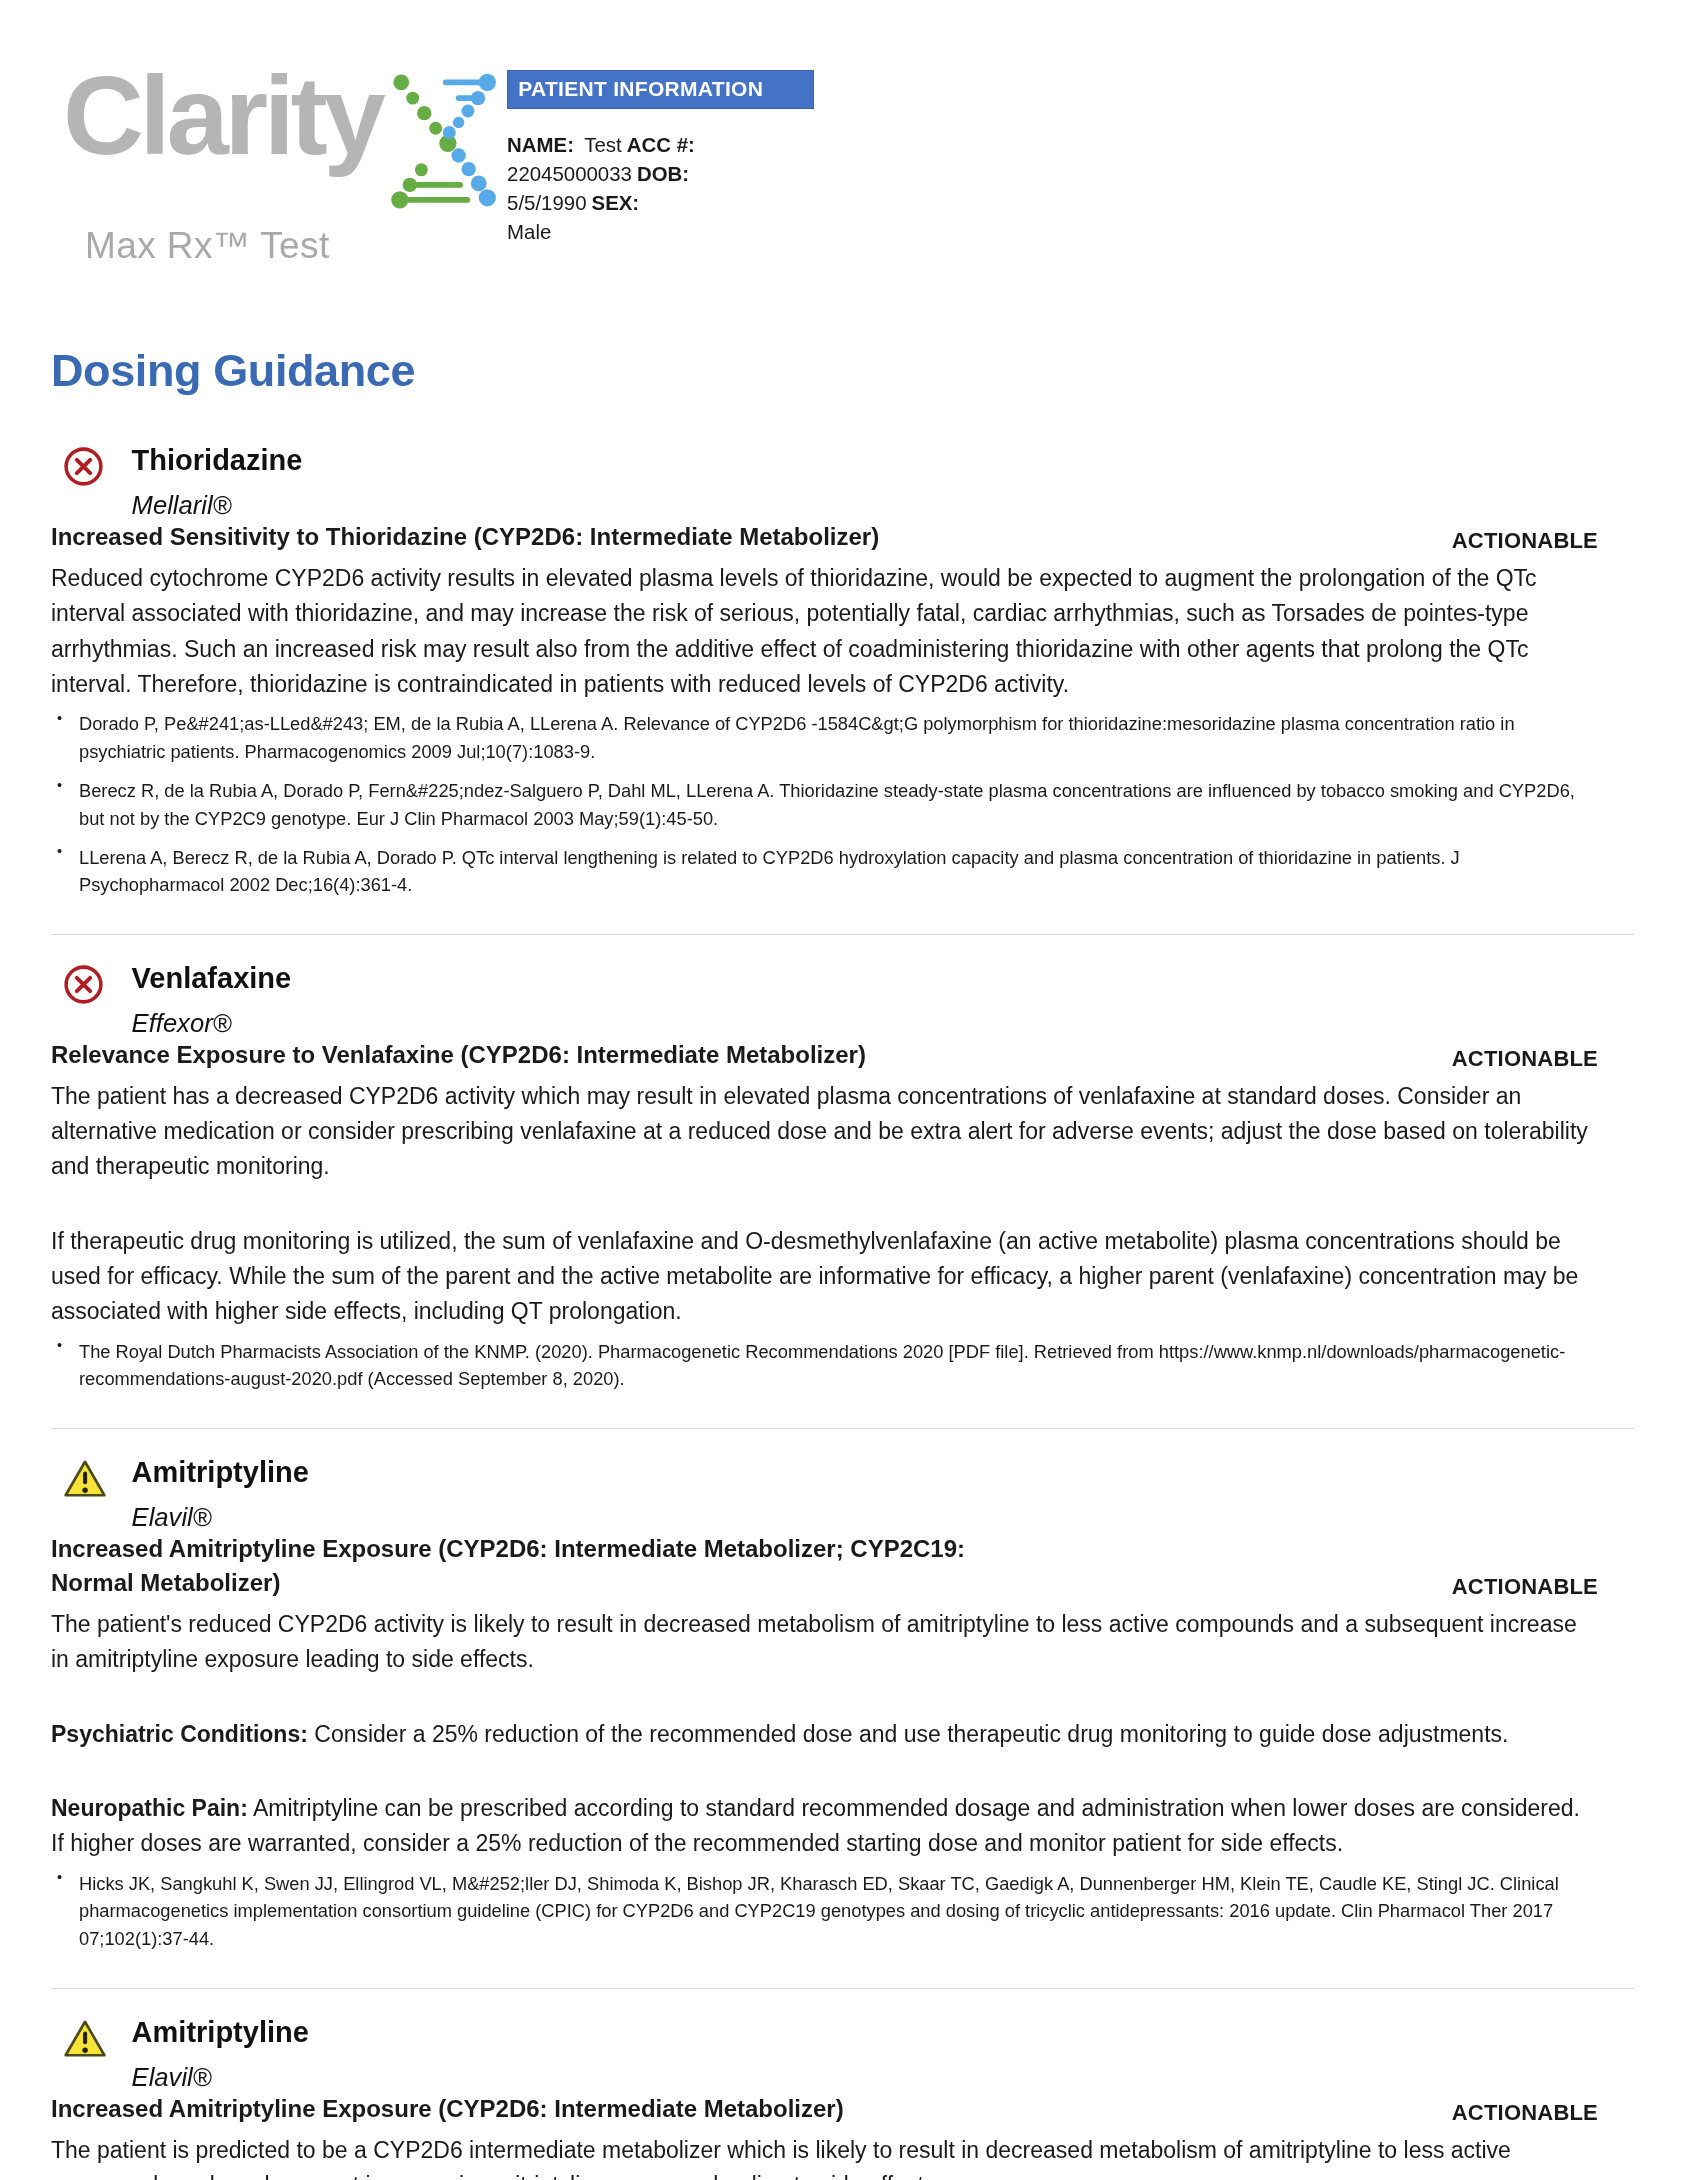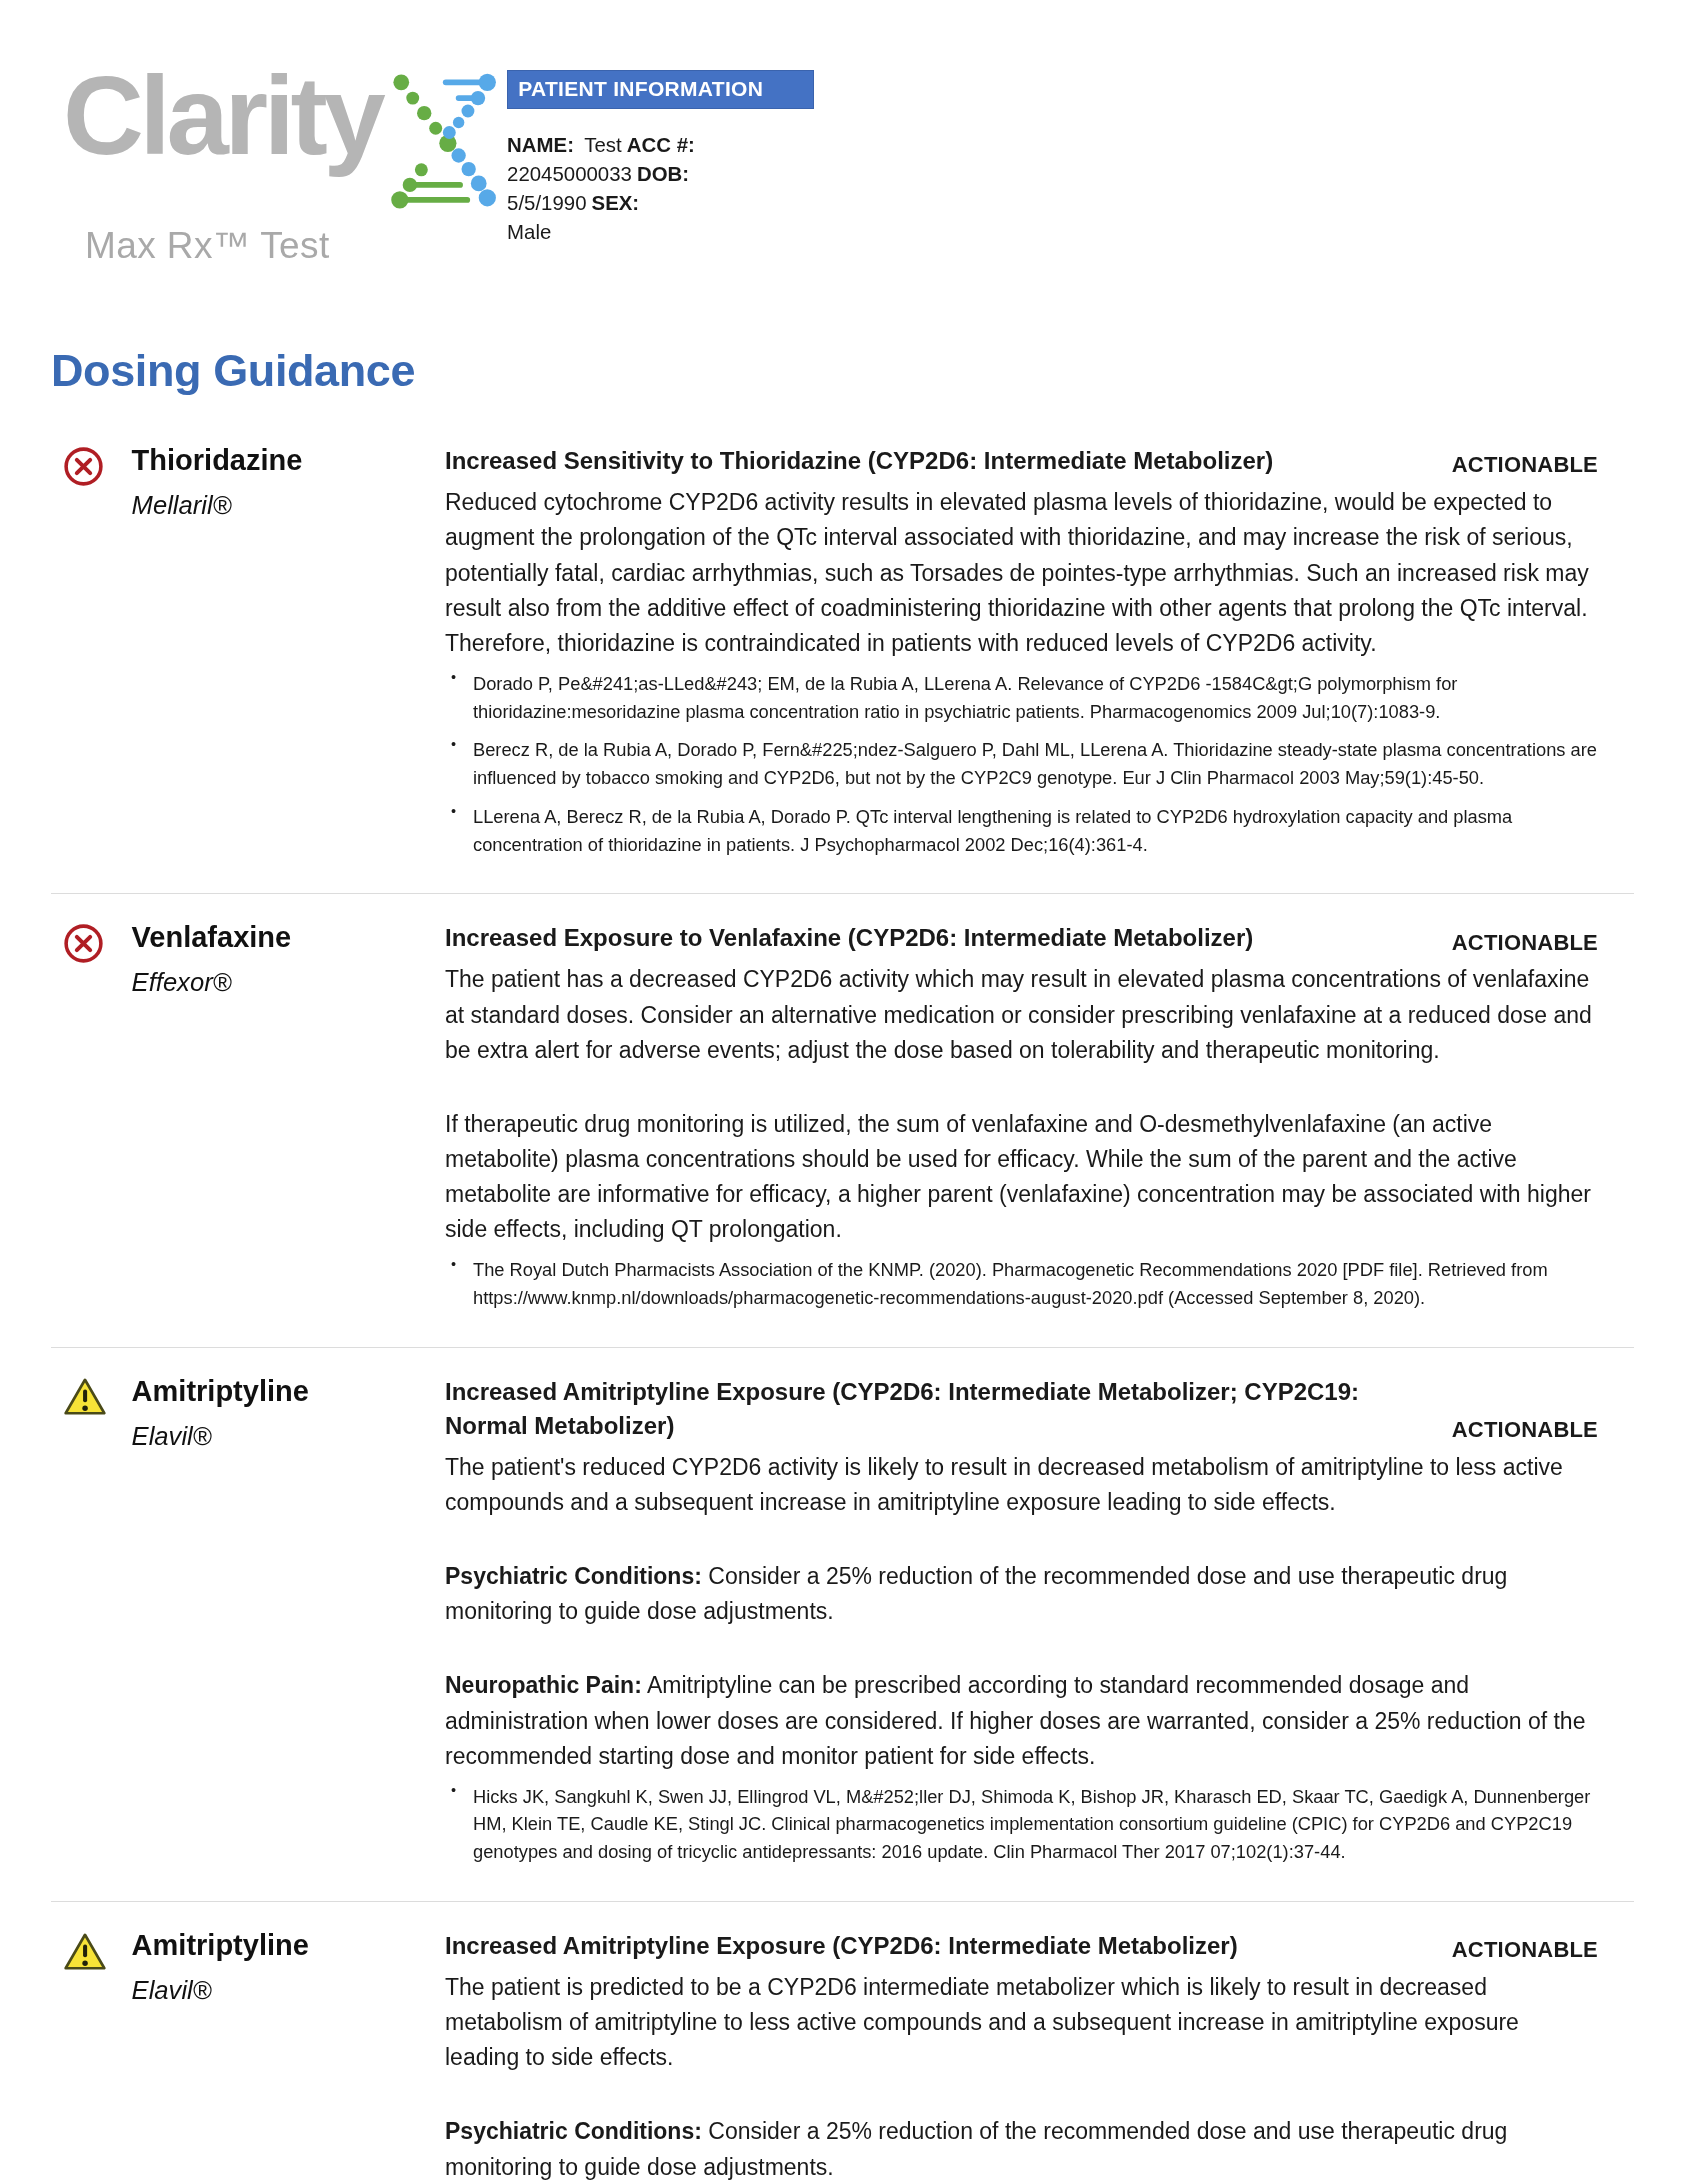--- a/index.html
+++ b/index.html
@@ -18,21 +18,21 @@
   .patient-details { margin-top: 22px; font-size: 20.4px; line-height: 1.42; color: #1a1a1a; }
   .patient-details .b { font-weight: bold; }
   .patient-details .p-line span { margin-right: 5.1px; }
 
   
   .page-title { margin: 78px 51px 0; font-size: 45px; font-weight: bold; color: #3a6ab3; letter-spacing: -0.4px; }
   .title-rule { height: 6px; background: #3a6ab3; margin: 12px 51px 0; }
 
   
   .sections { margin: 8.5px 51px 0; }
-  .drug-section { display: flex; padding: 27px 0 24px; }
+  .drug-section { display: flex; padding: 27px 0 24px; flex-direction: column; }
   .drug-section.with-divider { border-top: 1.7px solid #dcdcdc; }
   .col-left { width: 394px; flex-shrink: 0; display: flex; gap: 25.6px; padding-left: 12px; }
   .icon { width: 43px; flex-shrink: 0; padding-top: 1.7px; }
   .drug-name { font-size: 29px; font-weight: bold; color: #111; line-height: 1.15; }
   .drug-brand { font-size: 25.6px; font-style: italic; margin-top: 13.6px; color: #111; }
   .col-main { flex: 1; padding-right: 36px; }
   .heading-row { display: flex; justify-content: space-between; align-items: flex-end; gap: 29px; }
   .interaction-heading { font-size: 24px; font-weight: bold; line-height: 1.42; max-width: 920px; }
   .badge { font-size: 22px; font-weight: bold; white-space: nowrap; padding-top: 2.6px; letter-spacing: 0.2px; }
   .paragraphs { margin-top: 6.8px; }
@@ -143,21 +143,21 @@
         </svg>
       </span>
 
       <div class="drug-meta">
         <div class="drug-name">Venlafaxine</div>
         <div class="drug-brand">Effexor®</div>
       </div>
     </div>
     <div class="col-main">
       <div class="heading-row">
-        <h2 class="interaction-heading">Increased Exposure to Venlafaxine (CYP2D6: Intermediate Metabolizer)</h2>
+        <h2 class="interaction-heading">Relevance Exposure to Venlafaxine (CYP2D6: Intermediate Metabolizer)</h2>
         <span class="badge">ACTIONABLE</span>
       </div>
       <div class="paragraphs">
             <p>The patient has a decreased CYP2D6 activity which may result in elevated plasma concentrations of venlafaxine at standard doses. Consider an alternative medication or consider prescribing venlafaxine at a reduced dose and be extra alert for adverse events; adjust the dose based on tolerability and therapeutic monitoring.</p>
             <p>If therapeutic drug monitoring is utilized, the sum of venlafaxine and O-desmethylvenlafaxine (an active metabolite) plasma concentrations should be used for efficacy. While the sum of the parent and the active metabolite are informative for efficacy, a higher parent (venlafaxine) concentration may be associated with higher side effects, including QT prolongation.</p>
           </div>
       <ul class="references">
             <li>The Royal Dutch Pharmacists Association of the KNMP. (2020). Pharmacogenetic Recommendations 2020 [PDF file]. Retrieved from https://www.knmp.nl/downloads/pharmacogenetic-recommendations-august-2020.pdf (Accessed September 8, 2020).</li>
           </ul>
     </div>

